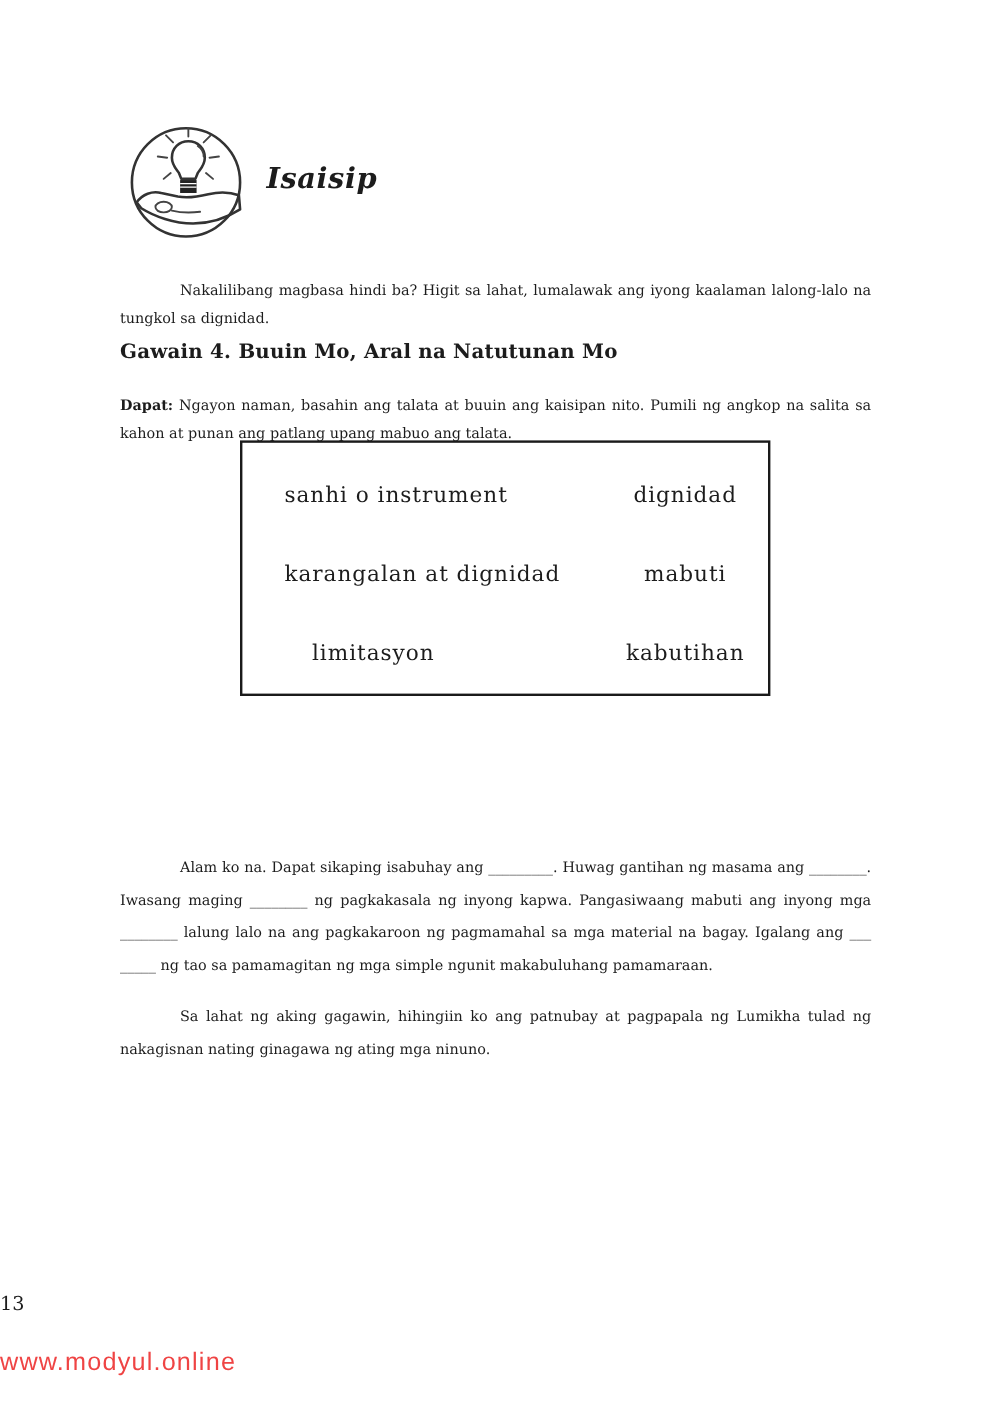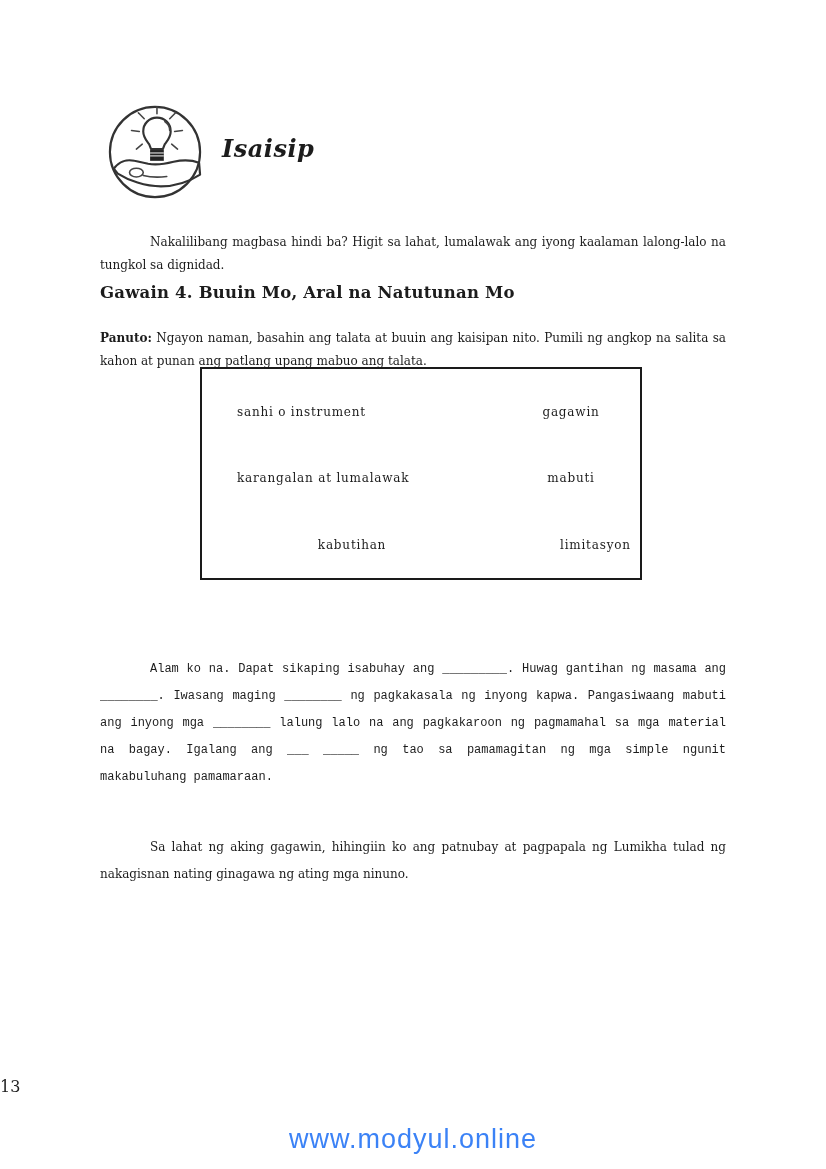--- a/index.html
+++ b/index.html
@@ -56,45 +56,45 @@
   }
   .wb-grid{
     display:grid;
     grid-template-columns:300px 138px;
     grid-template-rows:1fr 1fr 1fr;
     height:100%;
   }
   .wb-cell{
     display:flex;
     align-items:center;
-    font-size:12px;
+    font-size:18px;
     letter-spacing:0.8px;
   }
   .wb-left{ padding-left:35px; }
   .wb-left.extra-indent{ padding-left:58px; }
   .wb-right{ justify-content:center; text-align:center; }
   
   .fill1{ top:592px; line-height:27px; }
-  .fill2{ top:644px; line-height:27px;font-family:Liberation Mono, monospace; }
+  .fill2{ top:698px; line-height:27px; }
   .fill3{ top:822px; line-height:27px; }
   
   .page-number{
     position:absolute;
     left:0; top:1077px;
     width:100%;
     font-size:16px;
   }
   .watermark{
     position:absolute;
     left:0; top:1124px;
     width:100%;
-    text-align:center;
+    text-align:left;
     font-family:"Liberation Sans", sans-serif;
-    font-size:27px;
-    color:#3b82f6;
+    font-size:21px;
+    color:#ef4444;
     letter-spacing:1px;
   }
   svg .ln{ stroke:#333; stroke-width:2.2; fill:none; stroke-linecap:round; stroke-linejoin:round; }
   svg .thin{ stroke:#444; stroke-width:1.6; fill:none; stroke-linecap:round; }
 </style>
 </head>
 <body>
 
 <div class="page">
 
@@ -123,32 +123,32 @@
     </svg>
   </div>
 
   <div class="doc-title">Isaisip</div>
 
   <p class="para indent intro">Nakalilibang magbasa hindi ba? Higit sa lahat, lumalawak ang iyong kaalaman lalong-lalo na tungkol sa dignidad.</p>
 
   <div class="activity-heading">Gawain 4. Buuin Mo, Aral na Natutunan Mo</div>
 
   <p class="para panuto">
-    <span class="lbl">Panuto:</span>
+    <span class="lbl">Dapat:</span>
     <span>Ngayon naman, basahin ang talata at buuin ang kaisipan nito. Pumili ng angkop na salita sa kahon at punan ang patlang upang mabuo ang talata.</span>
   </p>
 
   <div class="word-box">
     <div class="wb-grid">
       <div class="wb-cell wb-left">sanhi o instrument</div>
-      <div class="wb-cell wb-right">gagawin</div>
-      <div class="wb-cell wb-left">karangalan at lumalawak</div>
+      <div class="wb-cell wb-right">dignidad</div>
+      <div class="wb-cell wb-left">karangalan at dignidad</div>
       <div class="wb-cell wb-right">mabuti</div>
+      <div class="wb-cell wb-left extra-indent">limitasyon</div>
       <div class="wb-cell wb-right">kabutihan</div>
-      <div class="wb-cell wb-left extra-indent">limitasyon</div>
     </div>
   </div>
 
   <p class="para indent fill2">Alam ko na. Dapat sikaping isabuhay ang _________. Huwag gantihan ng masama ang ________. Iwasang maging ________ ng pagkakasala ng inyong kapwa. Pangasiwaang mabuti ang inyong mga ________ lalung lalo na ang pagkakaroon ng pagmamahal sa mga material na bagay. Igalang ang ___ _____ ng tao sa pamamagitan ng mga simple ngunit makabuluhang pamamaraan.</p>
   <p class="para indent fill3">Sa lahat ng aking gagawin, hihingiin ko ang patnubay at pagpapala ng Lumikha tulad ng nakagisnan nating ginagawa ng ating mga ninuno.</p>
 
   <div class="page-number">13</div>
   <div class="watermark">www.modyul.online</div>
 
 </div>

